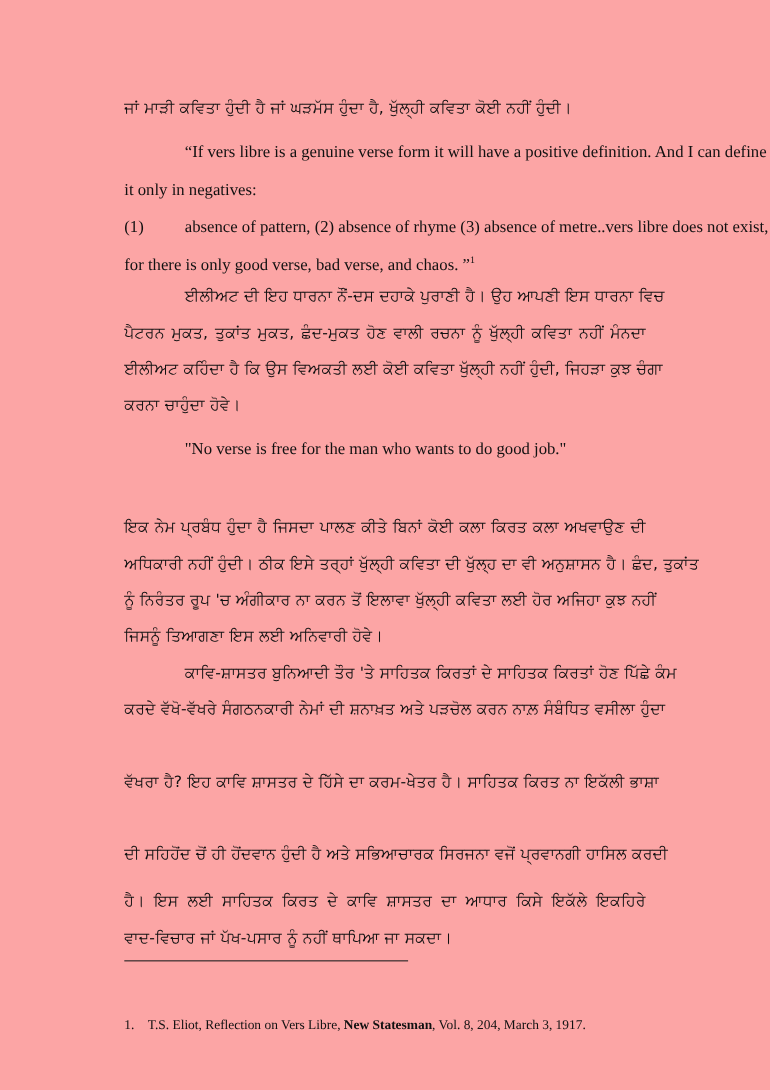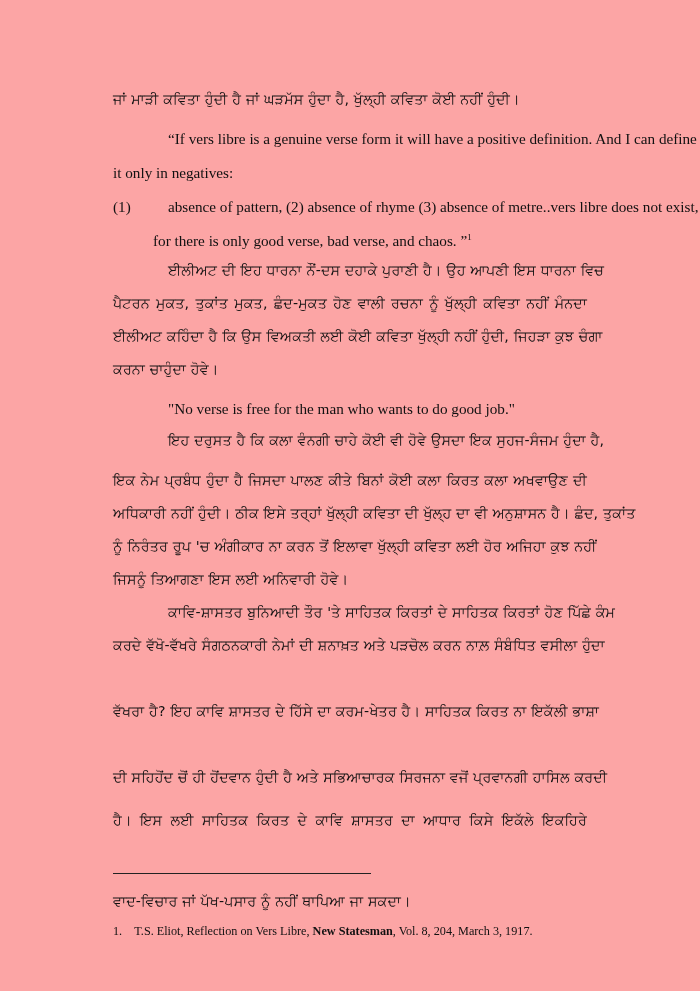--- a/index.html
+++ b/index.html
@@ -19,42 +19,41 @@
 <body>
 
 <div class="page">
 
   <div class="ln pa" style="left:113px; top:91px;">ਜਾਂ ਮਾੜੀ ਕਵਿਤਾ ਹੁੰਦੀ ਹੈ ਜਾਂ ਘੜਮੱਸ ਹੁੰਦਾ ਹੈ, ਖੁੱਲ੍ਹੀ ਕਵਿਤਾ ਕੋਈ ਨਹੀਂ ਹੁੰਦੀ।</div>
 
   <div class="ln en just" style="top:130px; left:168px; width:419px;">“If vers libre is a genuine verse form it will have a positive definition. And I can define</div>
   <div class="ln en" style="left:113px; top:164px;">it only in negatives:</div>
   <div class="ln en" style="left:113px; top:198px;">(1)</div>
   <div class="ln en just" style="top:198px; left:168px; width:419px;">absence of pattern, (2) absence of rhyme (3) absence of metre..vers libre does not exist,</div>
-  <div class="ln en" style="left:113px; top:232px;margin-left:40px;">
+  <div class="ln en" style="left:113px; top:232px;">
     <span>for there is only good verse, bad verse, and chaos. ”</span><span class="sup">1</span>
   </div>
 
   <div class="ln pa just" style="top:262px; left:168px; width:419px;">ਈਲੀਅਟ ਦੀ ਇਹ ਧਾਰਨਾ ਨੌਂ-ਦਸ ਦਹਾਕੇ ਪੁਰਾਣੀ ਹੈ। ਉਹ ਆਪਣੀ ਇਸ ਧਾਰਨਾ ਵਿਚ</div>
   <div class="ln pa just" style="top:295px;">ਪੈਟਰਨ ਮੁਕਤ, ਤੁਕਾਂਤ ਮੁਕਤ, ਛੰਦ-ਮੁਕਤ ਹੋਣ ਵਾਲੀ ਰਚਨਾ ਨੂੰ ਖੁੱਲ੍ਹੀ ਕਵਿਤਾ ਨਹੀਂ ਮੰਨਦਾ</div>
   <div class="ln pa just" style="top:328px;">ਈਲੀਅਟ ਕਹਿੰਦਾ ਹੈ ਕਿ ਉਸ ਵਿਅਕਤੀ ਲਈ ਕੋਈ ਕਵਿਤਾ ਖੁੱਲ੍ਹੀ ਨਹੀਂ ਹੁੰਦੀ, ਜਿਹੜਾ ਕੁਝ ਚੰਗਾ</div>
   <div class="ln pa" style="left:113px; top:361px;">ਕਰਨਾ ਚਾਹੁੰਦਾ ਹੋਵੇ।</div>
 
   <div class="ln en" style="left:168px; top:400px;">"No verse is free for the man who wants to do good job."</div>
 
-  <div class="ln pa just" style="top:432px; left:168px; width:419px;">ਇਹ ਦਰੁਸਤ ਹੈ ਕਿ ਕਲਾ ਵੰਨਗੀ ਚਾਹੇ ਕੋਈ ਵੀ ਹੋਵੇ ਉਸਦਾ ਇਕ ਸੁਹਜ-ਸੰਜਮ ਹੁੰਦਾ ਹੈ,</div>
   <div class="ln pa just" style="top:472px;">ਇਕ ਨੇਮ ਪ੍ਰਬੰਧ ਹੁੰਦਾ ਹੈ ਜਿਸਦਾ ਪਾਲਣ ਕੀਤੇ ਬਿਨਾਂ ਕੋਈ ਕਲਾ ਕਿਰਤ ਕਲਾ ਅਖਵਾਉਣ ਦੀ</div>
   <div class="ln pa just" style="top:505px;">ਅਧਿਕਾਰੀ ਨਹੀਂ ਹੁੰਦੀ। ਠੀਕ ਇਸੇ ਤਰ੍ਹਾਂ ਖੁੱਲ੍ਹੀ ਕਵਿਤਾ ਦੀ ਖੁੱਲ੍ਹ ਦਾ ਵੀ ਅਨੁਸ਼ਾਸਨ ਹੈ। ਛੰਦ, ਤੁਕਾਂਤ</div>
   <div class="ln pa just" style="top:538px;">ਨੂੰ ਨਿਰੰਤਰ ਰੂਪ 'ਚ ਅੰਗੀਕਾਰ ਨਾ ਕਰਨ ਤੋਂ ਇਲਾਵਾ ਖੁੱਲ੍ਹੀ ਕਵਿਤਾ ਲਈ ਹੋਰ ਅਜਿਹਾ ਕੁਝ ਨਹੀਂ</div>
   <div class="ln pa" style="left:113px; top:571px;">ਜਿਸਨੂੰ ਤਿਆਗਣਾ ਇਸ ਲਈ ਅਨਿਵਾਰੀ ਹੋਵੇ।</div>
 
   <div class="ln pa just" style="top:604px; left:168px; width:419px;">ਕਾਵਿ-ਸ਼ਾਸਤਰ ਬੁਨਿਆਦੀ ਤੌਰ 'ਤੇ ਸਾਹਿਤਕ ਕਿਰਤਾਂ ਦੇ ਸਾਹਿਤਕ ਕਿਰਤਾਂ ਹੋਣ ਪਿੱਛੇ ਕੰਮ</div>
   <div class="ln pa just" style="top:637px;">ਕਰਦੇ ਵੱਖੋ-ਵੱਖਰੇ ਸੰਗਠਨਕਾਰੀ ਨੇਮਾਂ ਦੀ ਸ਼ਨਾਖ਼ਤ ਅਤੇ ਪੜਚੋਲ ਕਰਨ ਨਾਲ਼ ਸੰਬੰਧਿਤ ਵਸੀਲਾ ਹੁੰਦਾ</div>
   <div class="ln pa just" style="top:703px;">ਵੱਖਰਾ ਹੈ? ਇਹ ਕਾਵਿ ਸ਼ਾਸਤਰ ਦੇ ਹਿੱਸੇ ਦਾ ਕਰਮ-ਖੇਤਰ ਹੈ। ਸਾਹਿਤਕ ਕਿਰਤ ਨਾ ਇਕੱਲੀ ਭਾਸ਼ਾ</div>
   <div class="ln pa just" style="top:769px;">ਦੀ ਸਹਿਹੋਂਦ ਚੋਂ ਹੀ ਹੋਂਦਵਾਨ ਹੁੰਦੀ ਹੈ ਅਤੇ ਸਭਿਆਚਾਰਕ ਸਿਰਜਨਾ ਵਜੋਂ ਪ੍ਰਵਾਨਗੀ ਹਾਸਿਲ ਕਰਦੀ</div>
   <div class="ln pa just" style="top:812px;">ਹੈ। ਇਸ ਲਈ ਸਾਹਿਤਕ ਕਿਰਤ ਦੇ ਕਾਵਿ ਸ਼ਾਸਤਰ ਦਾ ਆਧਾਰ ਕਿਸੇ ਇਕੱਲੇ ਇਕਹਿਰੇ</div>
-  <div class="ln pa" style="left:113px; top:845px;margin-top:48px;">ਵਾਦ-ਵਿਚਾਰ ਜਾਂ ਪੱਖ-ਪਸਾਰ ਨੂੰ ਨਹੀਂ ਥਾਪਿਆ ਜਾ ਸਕਦਾ।</div>
+  <div class="ln pa" style="left:113px; top:845px;">ਵਾਦ-ਵਿਚਾਰ ਜਾਂ ਪੱਖ-ਪਸਾਰ ਨੂੰ ਨਹੀਂ ਥਾਪਿਆ ਜਾ ਸਕਦਾ।</div>
 
   <div class="rule"></div>
   <div class="fn">
     <span>1.</span>&nbsp;&nbsp;&nbsp;&nbsp;<span>T.S. Eliot, Reflection on Vers Libre, </span><b>New Statesman</b><span>, Vol. 8, 204, March 3, 1917.</span>
   </div>
 
 </div>
 
 </body></html>

